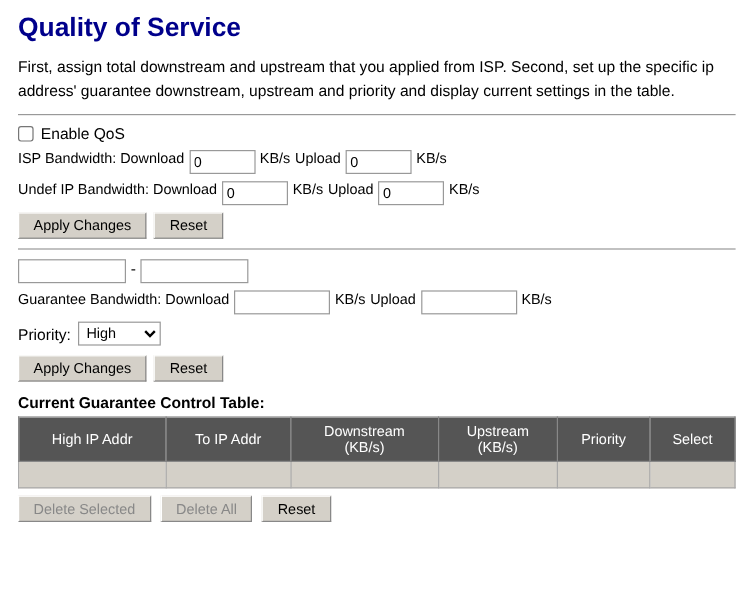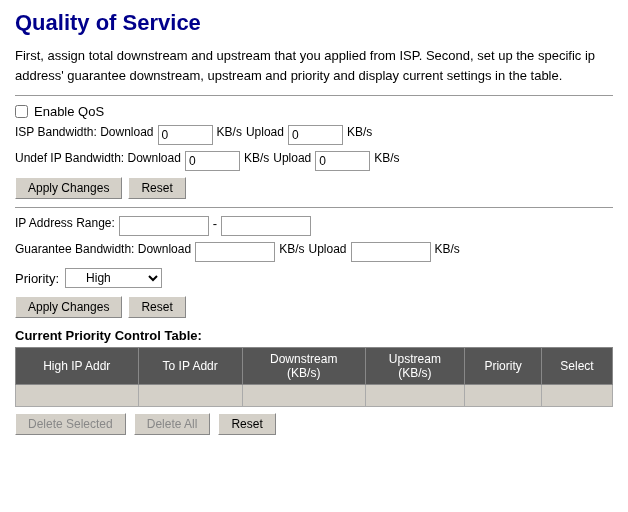--- a/index.html
+++ b/index.html
@@ -80,21 +80,21 @@
     }
     .section-title {
       font-weight: bold;
       text-decoration: underline;
       margin-bottom: 6px;
       font-size: 13px;
     }
     select {
       font-size: 12px;
       height: 20px;
-      padding: 0 16px;
+      padding: 0 2px;
       border: 1px solid #999;
       background: #fff;
     }
     .priority-row {
       display: flex;
       align-items: center;
       gap: 6px;
       margin-bottom: 8px;
     }
     .table-section {
@@ -166,21 +166,20 @@
 <div class="btn-row">
   <button>Apply Changes</button>
   <button>Reset</button>
 </div>
 
 <hr>
 
 <div class="section">
 
   <div class="row">
-    <label>IP Address Range:</label>
     <input type="text" class="input-ipr" style="">
     <span>-</span>
     <input type="text" class="input-ipr" style="">
   </div>
 
   <div class="row">
     <label>Guarantee Bandwidth: Download</label>
     <input type="text" class="input-medium" style="">
     <label>KB/s</label>
     <label>Upload</label>
@@ -197,21 +196,21 @@
     </select>
   </div>
 
   <div class="btn-row">
     <button>Apply Changes</button>
     <button>Reset</button>
   </div>
 </div>
 
 <div class="table-section">
-  <div class="table-title">Current Priority Control Table:</div>
+  <div class="table-title">Current Guarantee Control Table:</div>
   <table>
     <thead>
       <tr>
         <th>High IP Addr</th>
         <th>To IP Addr</th>
         <th>Downstream<br>(KB/s)</th>
         <th>Upstream<br>(KB/s)</th>
         <th>Priority</th>
         <th>Select</th>
       </tr>

